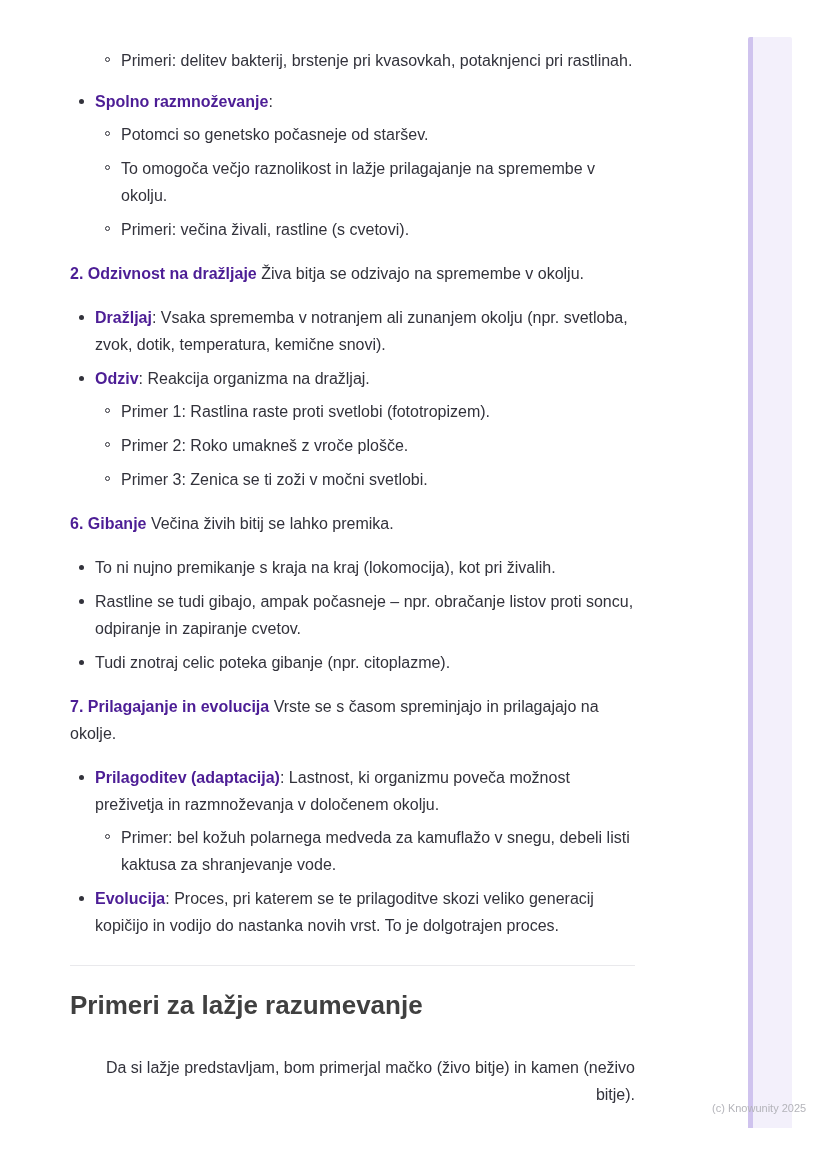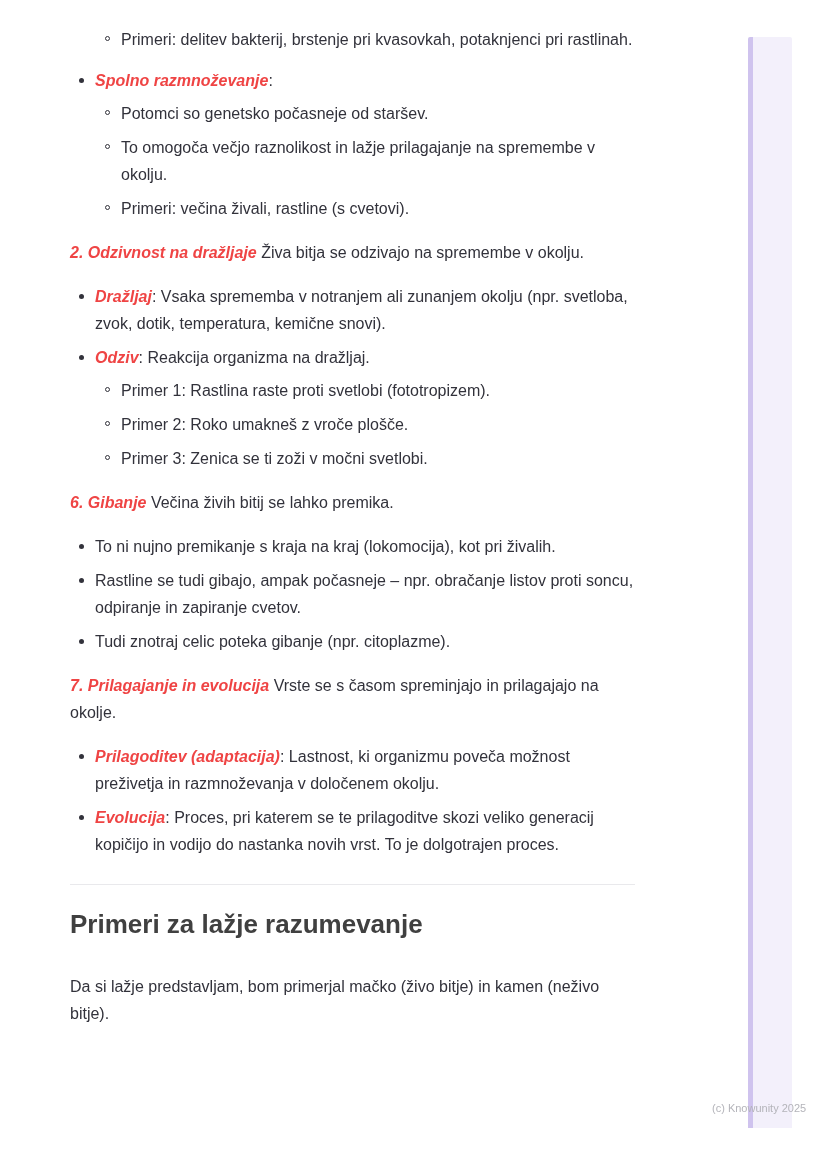--- a/index.html
+++ b/index.html
@@ -15,25 +15,25 @@
   }
   .page {
     position: absolute;
     left: 0; top: 0;
     width: 828px;
     height: 1133px;
     background: #ffffff;
     overflow: hidden;
   }
   .content {
-    padding: 20px 193px 0 70px;
+    padding: 41px 193px 0 70px;
     font-size: 16px;
     line-height: 27px;
   }
-  .content strong { font-weight: bold; color: #ef4444; font-style: italic; }
+  .content strong { font-weight: bold; color: #4c1d95; }
 
   ul { list-style: none; margin: 14px 0; }
   ul.first { margin-top: 0; }
   li { position: relative; margin-bottom: 7px; }
 
   
   ul.l1 > li { padding-left: 25px; }
   ul.l1 > li > .bullet {
     position: absolute; left: 9px; top: 11px;
     width: 5px; height: 5px; border-radius: 50%;
@@ -58,21 +58,21 @@
     border-top: 1px solid #e9e9ec;
     margin: 26px 0 24px 0;
   }
   h2.examples-title {
     font-size: 26px;
     line-height: 31px;
     font-weight: bold;
     color: #404040;
     margin: 0 0 33px 0;
   }
-  p.examples-intro { margin: 0 0 31px 0; }
+  p.examples-intro { margin: 0 0 31px 0; text-align: right; }
 
   .side-strip {
     position: absolute;
     left: 748px;
     top: 37px;
     width: 44px;
     height: 1091px;
     background: #f3f0fb;
     border-left: 5px solid #cfc3ee;
     border-radius: 2px 2px 0 0;
@@ -172,20 +172,26 @@
         </li>
       </ul>
 
       <p class="section">
         <strong>7. Prilagajanje in evolucija</strong><span> Vrste se s časom spreminjajo in prilagajajo na okolje.</span>
       </p>
       <ul class="l1">
         <li>
           <span class="bullet"></span>
           <strong>Prilagoditev (adaptacija)</strong><span>: Lastnost, ki organizmu poveča možnost preživetja in razmnoževanja v določenem okolju.</span>
+          <ul class="l2">
+            <li>
+              <span class="bullet"></span>
+              <span>Primer: bel kožuh polarnega medveda za kamuflažo v snegu, debeli listi kaktusa za shranjevanje vode.</span>
+            </li>
+          </ul>
         </li>
         <li>
           <span class="bullet"></span>
           <strong>Evolucija</strong><span>: Proces, pri katerem se te prilagoditve skozi veliko generacij kopičijo in vodijo do nastanka novih vrst. To je dolgotrajen proces.</span>
         </li>
       </ul>
 
       <hr class="divider">
 
       <h2 class="examples-title">Primeri za lažje razumevanje</h2>

